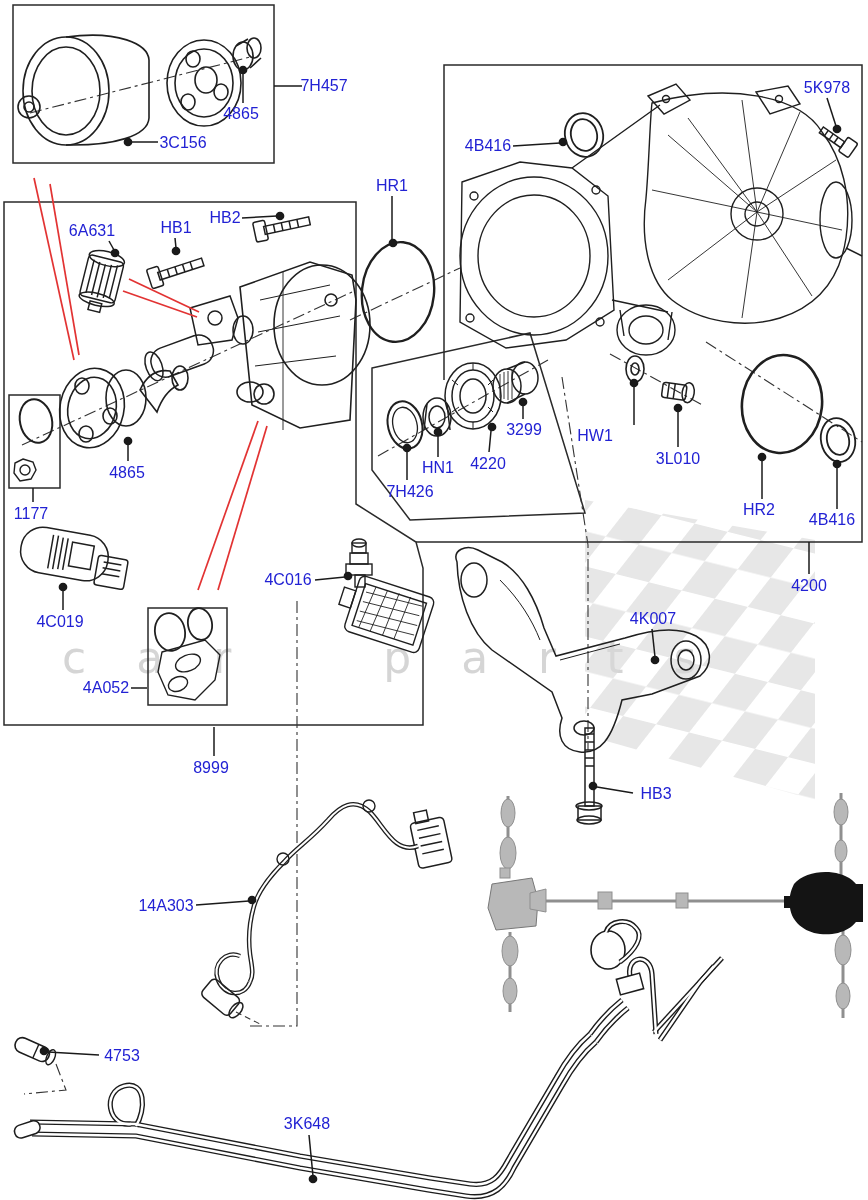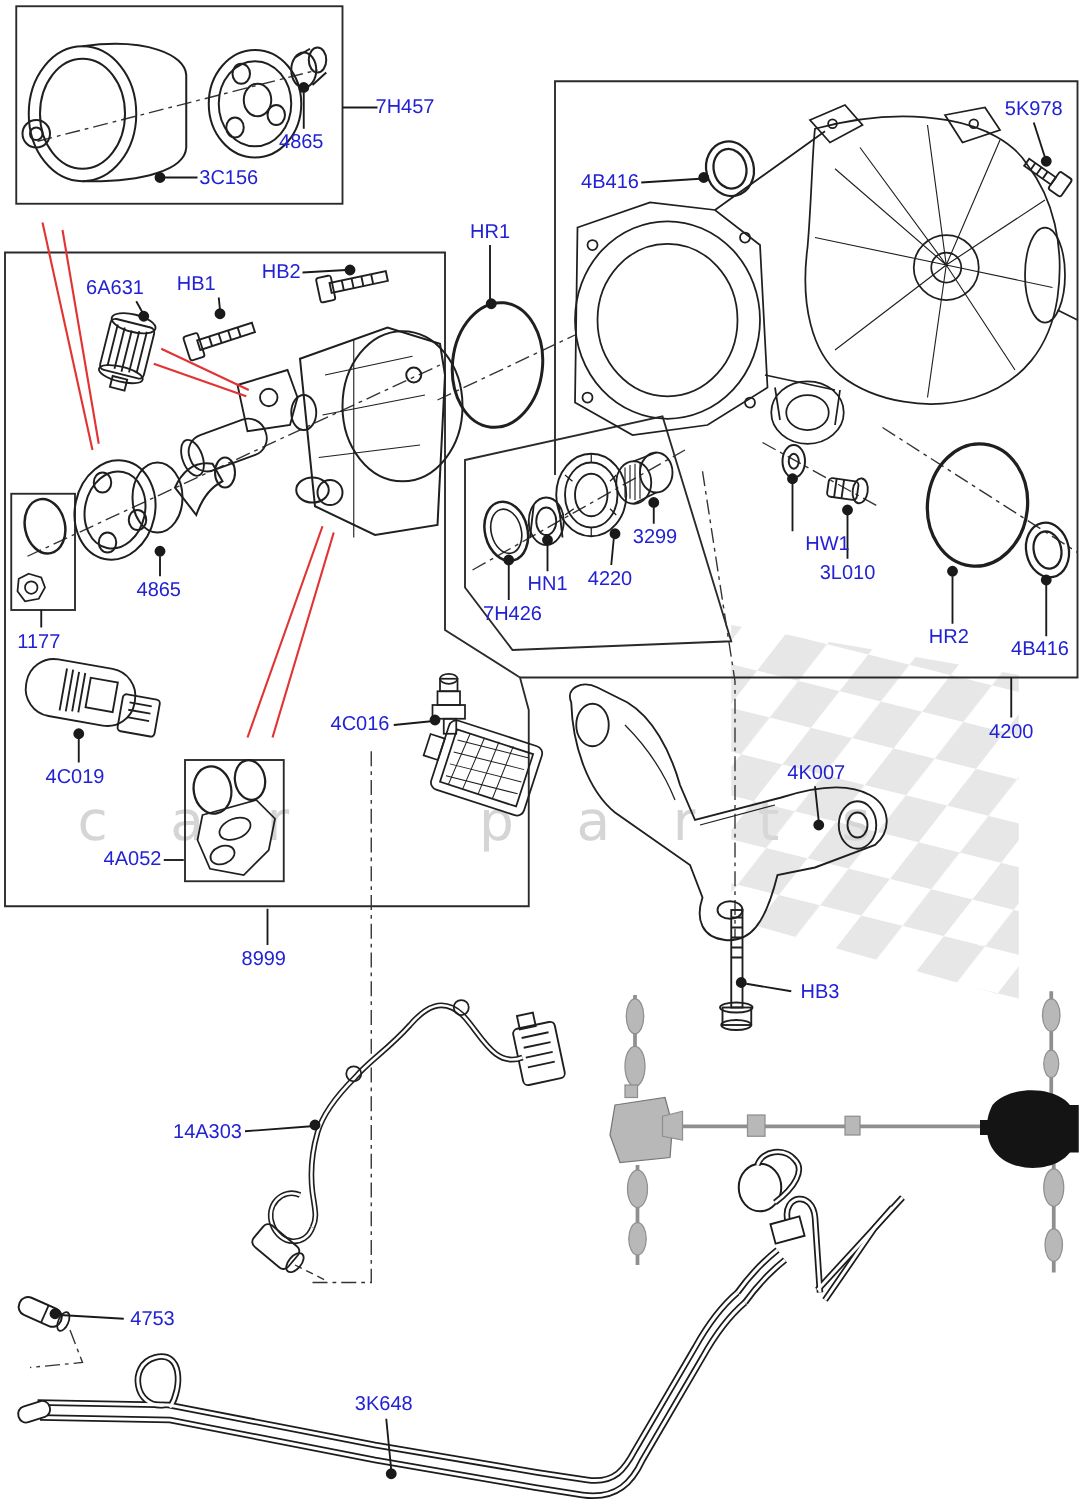--- a/index.html
+++ b/index.html
@@ -415,33 +415,33 @@
     </g>
   </svg>
 
   <div class="lbl" style="left:324px;top:86px">7H457</div>
   <div class="lbl" style="left:241px;top:114px">4865</div>
   <div class="lbl" style="left:183px;top:143px">3C156</div>
   <div class="lbl" style="left:827px;top:88px">5K978</div>
   <div class="lbl" style="left:488px;top:146px">4B416</div>
   <div class="lbl" style="left:392px;top:186px">HR1</div>
   <div class="lbl" style="left:92px;top:231px">6A631</div>
-  <div class="lbl" style="left:157px;top:228px">HB1</div>
+  <div class="lbl" style="left:176px;top:228px">HB1</div>
   <div class="lbl" style="left:225px;top:218px">HB2</div>
   <div class="lbl" style="left:127px;top:473px">4865</div>
   <div class="lbl" style="left:31px;top:514px">1177</div>
   <div class="lbl" style="left:60px;top:622px">4C019</div>
   <div class="lbl" style="left:106px;top:688px">4A052</div>
   <div class="lbl" style="left:288px;top:580px">4C016</div>
   <div class="lbl" style="left:211px;top:768px">8999</div>
   <div class="lbl" style="left:410px;top:492px">7H426</div>
   <div class="lbl" style="left:438px;top:468px">HN1</div>
   <div class="lbl" style="left:488px;top:464px">4220</div>
   <div class="lbl" style="left:524px;top:430px">3299</div>
-  <div class="lbl" style="left:662px;top:436px">HW1</div>
+  <div class="lbl" style="left:595px;top:436px">HW1</div>
   <div class="lbl" style="left:678px;top:459px">3L010</div>
   <div class="lbl" style="left:759px;top:510px">HR2</div>
   <div class="lbl" style="left:832px;top:520px">4B416</div>
   <div class="lbl" style="left:809px;top:586px">4200</div>
   <div class="lbl" style="left:653px;top:619px">4K007</div>
   <div class="lbl" style="left:656px;top:794px">HB3</div>
   <div class="lbl" style="left:166px;top:906px">14A303</div>
   <div class="lbl" style="left:122px;top:1056px">4753</div>
   <div class="lbl" style="left:307px;top:1124px">3K648</div>
 

